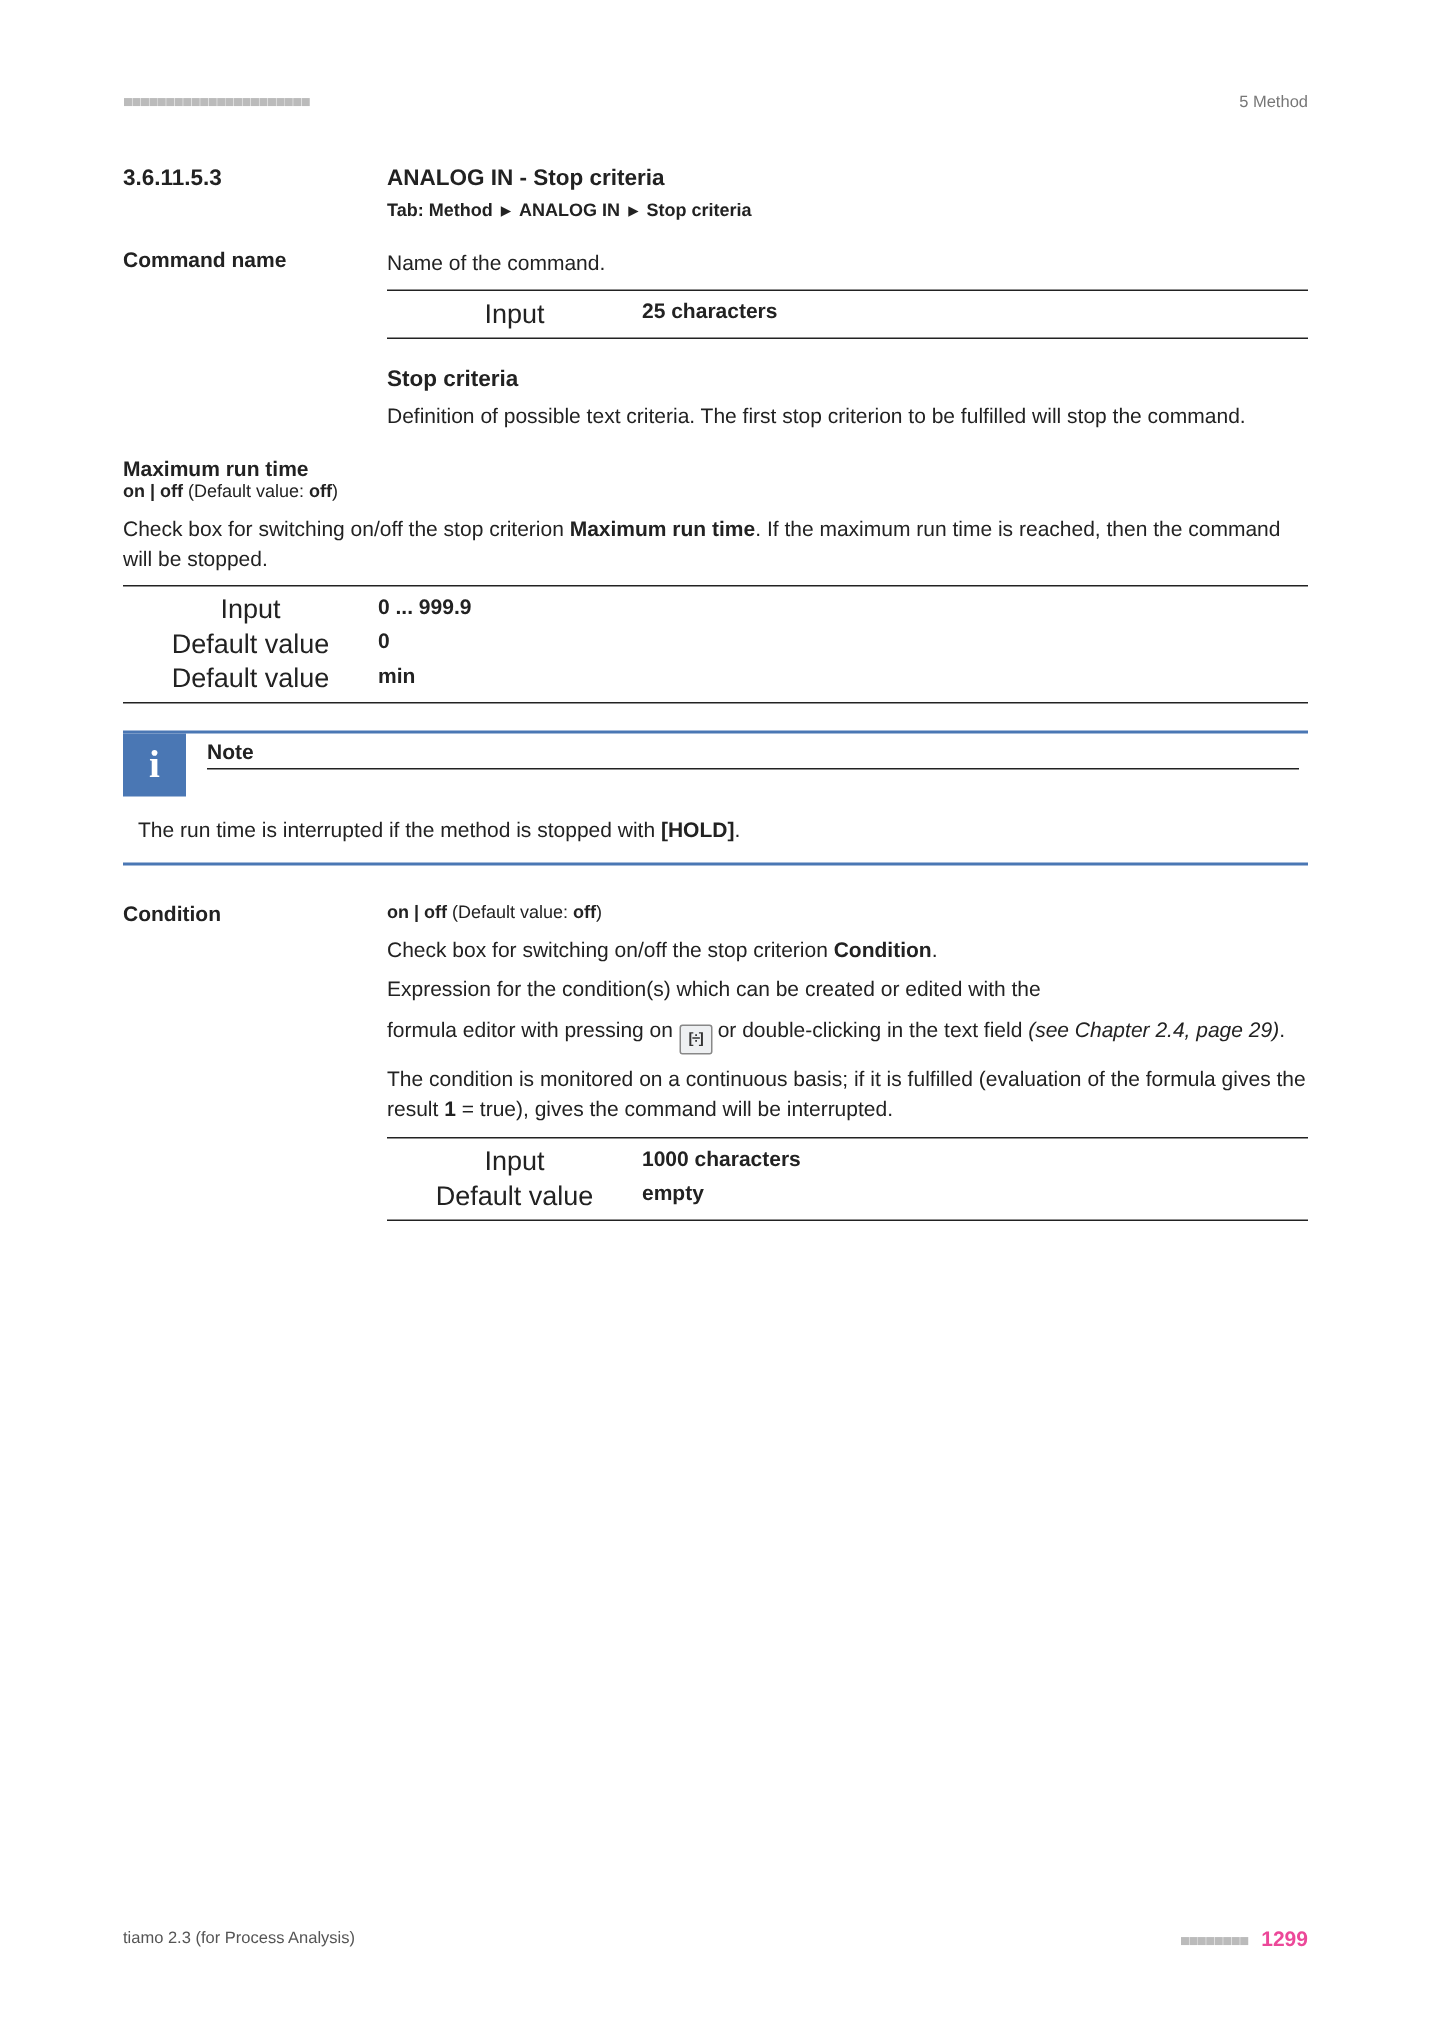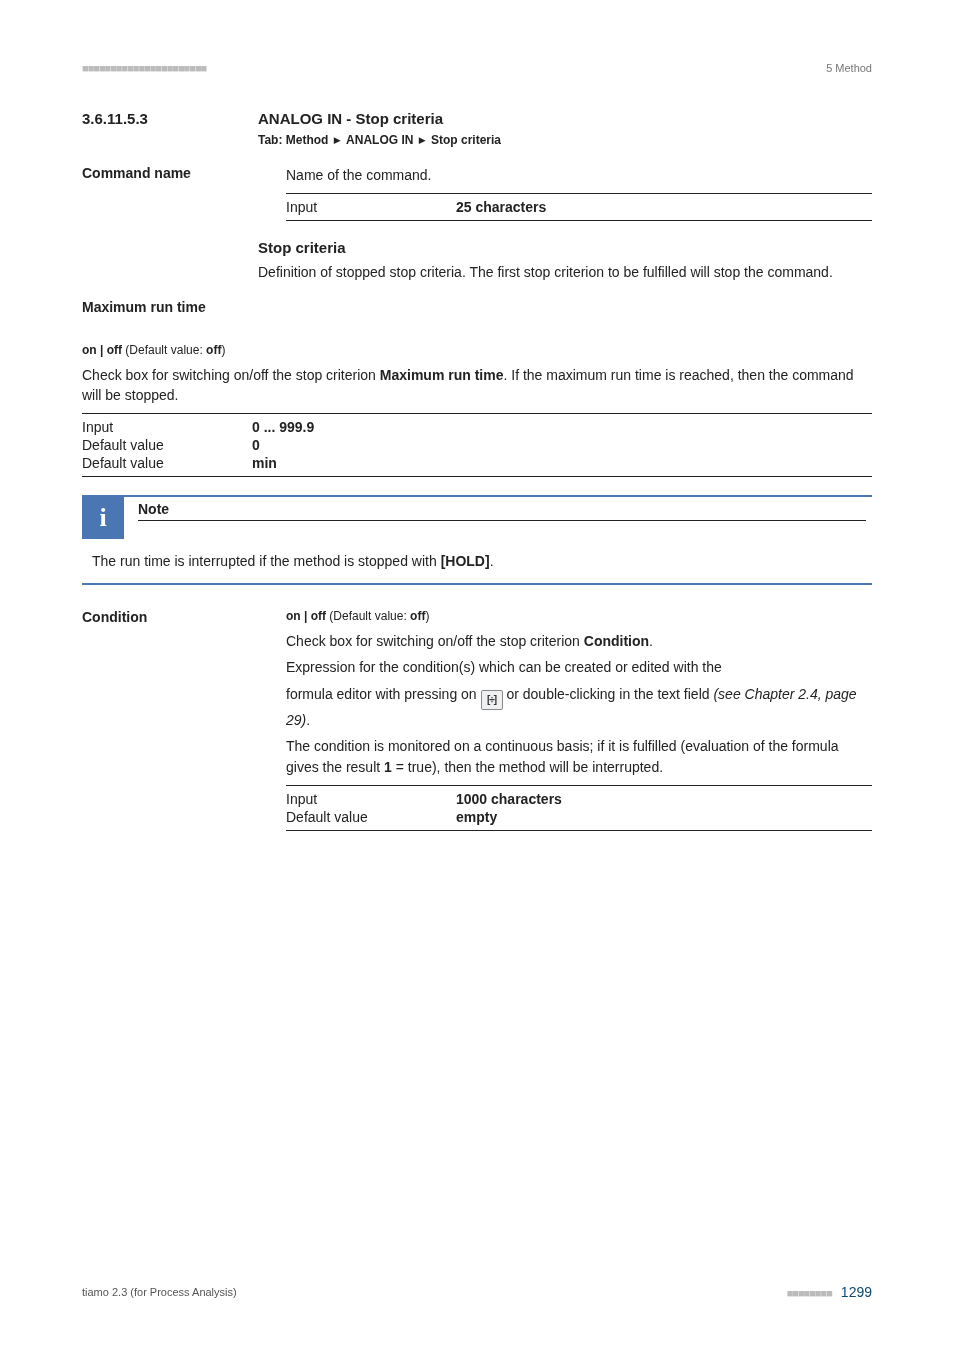--- a/index.html
+++ b/index.html
@@ -63,36 +63,36 @@
     border-bottom: 1px solid #222;
     padding: 4px 0;
   }
   .param-row {
     display: flex;
     padding: 1px 0;
   }
   .param-key {
     width: 170px;
     flex-shrink: 0;
-    font-size: 14px;
+    font-size: 18px;
+    text-align: center;
   }
   .param-val {
     font-weight: 700;
     font-size: 14px;
   }
   .sub-heading {
     font-weight: 700;
     font-size: 15px;
     margin-bottom: 6px;
   }
   .two-col-row {
     display: flex;
     align-items: flex-start;
     margin-bottom: 0;
-    gap: 28px;
   }
   .left-label {
     width: 176px;
     flex-shrink: 0;
     font-weight: 700;
     font-size: 14px;
     padding-top: 0;
   }
   .right-content {
     flex: 1;
@@ -161,21 +161,21 @@
     position: absolute;
     bottom: 50px;
     left: 82px;
     right: 82px;
     display: flex;
     justify-content: space-between;
     align-items: center;
     font-size: 11px;
     color: #555;
   }
-  .footer-page { font-weight: 400; font-size: 14px; color: #0c4a6e; }
+  .footer-page { font-weight: 700; font-size: 14px; color: #ec4899; }
   .footer-dashes { color: #bbb; letter-spacing: -1px; margin-right: 6px; font-size: 11px;}
 </style>
 </head>
 <body>
 
 <div class="header-row">
   <span class="header-dashes">■■■■■■■■■■■■■■■■■■■■■■</span>
   <span>5 Method</span>
 </div>
 
@@ -201,21 +201,21 @@
       <div class="param-row">
         <div class="param-key">Input</div>
         <div class="param-val">25 characters</div>
       </div>
     </div>
   </div>
 </div>
 
 <div class="body-block" style="margin-top:18px;">
   <div class="sub-heading">Stop criteria</div>
-  <div class="body-text">Definition of stopped stop criteria. The first stop criterion to be fulfilled will stop the command.</div>
+  <div class="body-text">Definition of possible text criteria. The first stop criterion to be fulfilled will stop the command.</div>
 </div>
 
 <div class="two-col-row" style="margin-top:10px;flex-direction:column;">
   <div class="left-label">Maximum run time</div>
   <div class="right-content">
     <div class="onoff">
       <span class="b">on | off</span><span> (Default value: </span><span class="b">off</span><span>)</span>
     </div>
     <div class="body-text">
       <span>Check box for switching on/off the stop criterion </span><span style="font-weight:700">Maximum run time</span><span>. If the maximum run time is reached, then the command will be stopped.</span>
@@ -256,21 +256,21 @@
       <span class="b">on | off</span><span> (Default value: </span><span class="b">off</span><span>)</span>
     </div>
     <div class="body-text">
       <span>Check box for switching on/off the stop criterion </span><span style="font-weight:700">Condition</span><span>.</span>
     </div>
     <div class="body-text">Expression for the condition(s) which can be created or edited with the</div>
     <div class="body-text">
       <span>formula editor with pressing on </span><span class="formula-icon">[÷]</span><span> or double-clicking in the text field </span><span class="italic-ref">(see Chapter 2.4, page 29)</span><span>.</span>
     </div>
     <div class="body-text">
-      <span>The condition is monitored on a continuous basis; if it is fulfilled (evaluation of the formula gives the result </span><span style="font-weight:700">1</span><span> = true), then the method will be interrupted.</span>
+      <span>The condition is monitored on a continuous basis; if it is fulfilled (evaluation of the formula gives the result </span><span style="font-weight:700">1</span><span> = true), gives the command will be interrupted.</span>
     </div>
     <div class="param-table">
       <div class="param-row">
         <div class="param-key">Input</div>
         <div class="param-val">1000 characters</div>
       </div>
       <div class="param-row">
         <div class="param-key">Default value</div>
         <div class="param-val">empty</div>
       </div>

